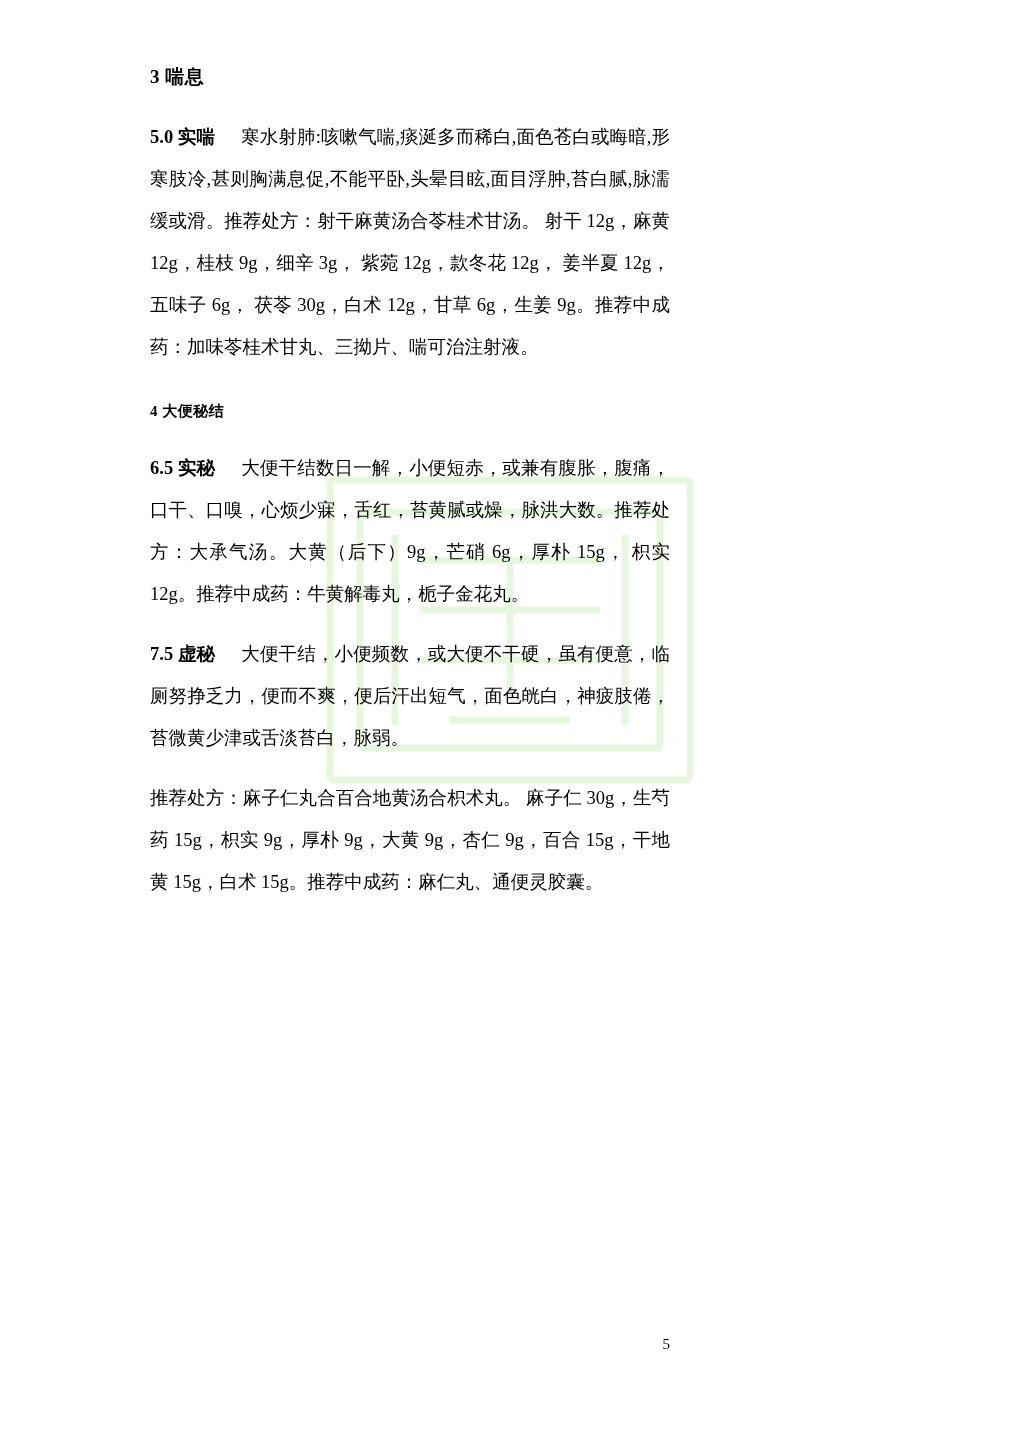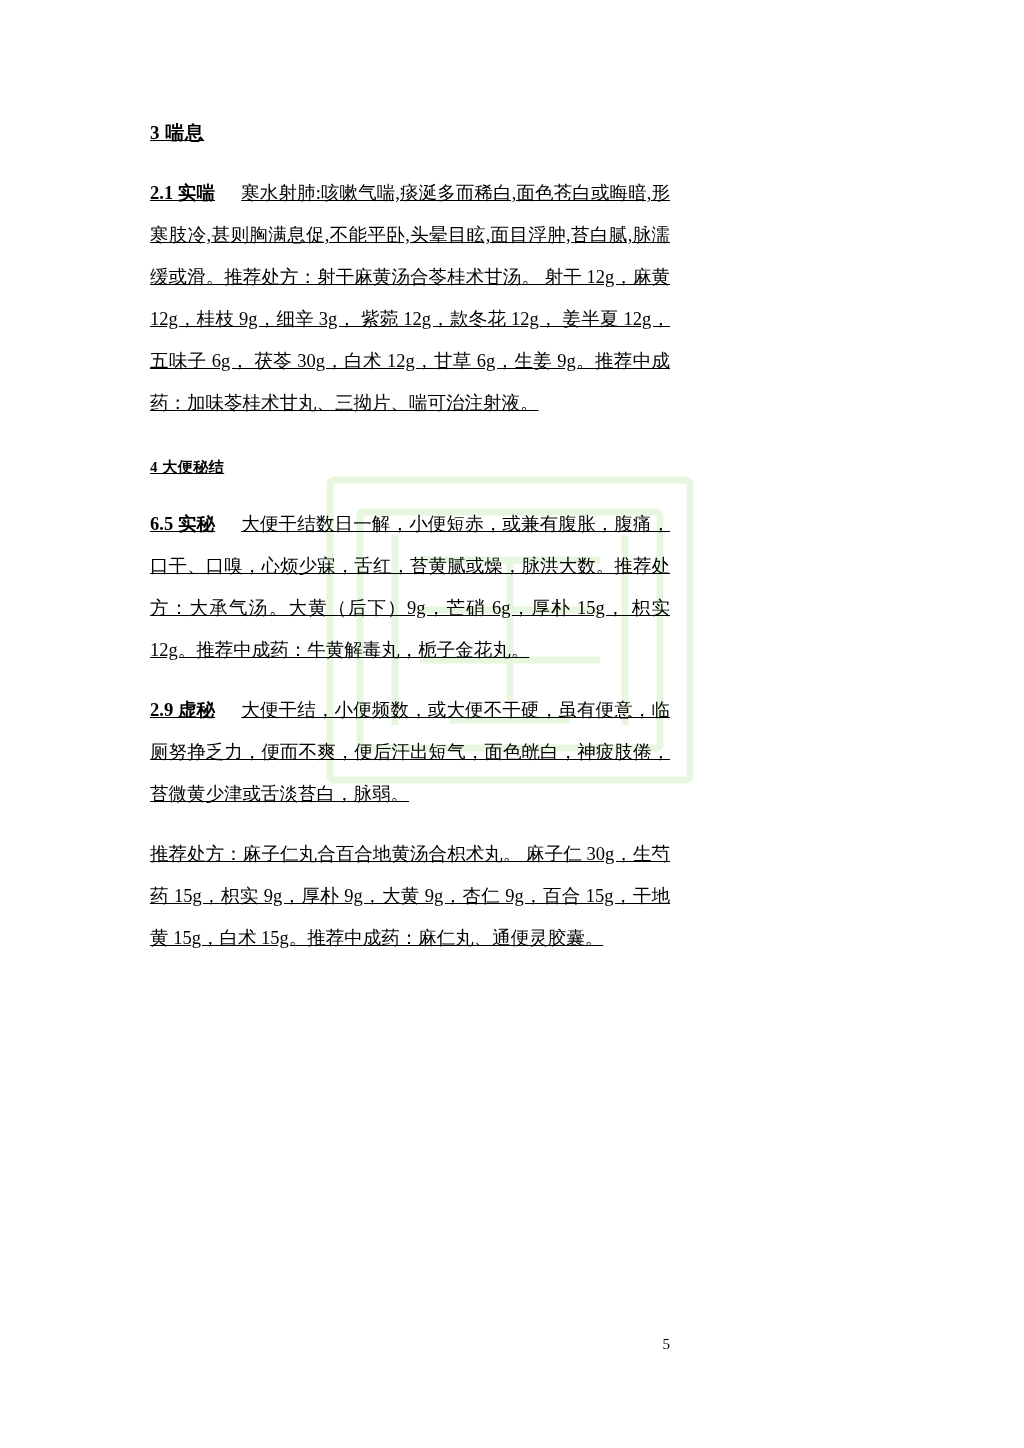--- a/index.html
+++ b/index.html
@@ -13,22 +13,21 @@
     font-family: "Liberation Serif", "DejaVu Serif", serif;
     color: #000000;
     position: relative;
     overflow: hidden;
   }
   .page {
     position: relative;
     width: 820px;
     height: 1448px;
     box-sizing: border-box;
-    padding: 120px 150px 60px 150px;
-    text-decoration: underline;
+    padding: 64px 150px 60px 150px;
   }
   .watermark {
     position: absolute;
     left: 300px;
     top: 420px;
     width: 420px;
     height: 420px;
     pointer-events: none;
     z-index: 0;
     opacity: 0.55;
@@ -88,32 +87,32 @@
     <g fill="#d4efc4" opacity="0.85">
       <circle cx="210" cy="190" r="5"></circle>
     </g>
   </svg>
 
   <div class="content">
 
     <h2 class="heading">3 喘息</h2>
 
     <p class="para">
-      <span class="lead">2.1 实喘</span><span class="gap"></span><span>寒水射肺:咳嗽气喘,痰涎多而稀白,面色苍白或晦暗,形寒肢冷,甚则胸满息促,不能平卧,头晕目眩,面目浮肿,苔白腻,脉濡缓或滑。推荐处方：射干麻黄汤合苓桂术甘汤。 射干 12g，麻黄 12g，桂枝 9g，细辛 3g， 紫菀 12g，款冬花 12g， 姜半夏 12g，五味子 6g， 茯苓 30g，白术 12g，甘草 6g，生姜 9g。推荐中成药：加味苓桂术甘丸、三拗片、喘可治注射液。</span>
+      <span class="lead">5.0 实喘</span><span class="gap"></span><span>寒水射肺:咳嗽气喘,痰涎多而稀白,面色苍白或晦暗,形寒肢冷,甚则胸满息促,不能平卧,头晕目眩,面目浮肿,苔白腻,脉濡缓或滑。推荐处方：射干麻黄汤合苓桂术甘汤。 射干 12g，麻黄 12g，桂枝 9g，细辛 3g， 紫菀 12g，款冬花 12g， 姜半夏 12g，五味子 6g， 茯苓 30g，白术 12g，甘草 6g，生姜 9g。推荐中成药：加味苓桂术甘丸、三拗片、喘可治注射液。</span>
     </p>
 
 
     <h2 class="heading2">4 大便秘结</h2>
 
     <p class="para">
       <span class="lead">6.5 实秘</span><span class="gap"></span><span>大便干结数日一解，小便短赤，或兼有腹胀，腹痛，口干、口嗅，心烦少寐，舌红，苔黄腻或燥，脉洪大数。推荐处方：大承气汤。大黄（后下）9g，芒硝 6g，厚朴 15g， 枳实 12g。推荐中成药：牛黄解毒丸，栀子金花丸。</span>
     </p>
 
     <p class="para">
-      <span class="lead">2.9 虚秘</span><span class="gap"></span><span>大便干结，小便频数，或大便不干硬，虽有便意，临厕努挣乏力，便而不爽，便后汗出短气，面色㿠白，神疲肢倦，苔微黄少津或舌淡苔白，脉弱。</span>
+      <span class="lead">7.5 虚秘</span><span class="gap"></span><span>大便干结，小便频数，或大便不干硬，虽有便意，临厕努挣乏力，便而不爽，便后汗出短气，面色㿠白，神疲肢倦，苔微黄少津或舌淡苔白，脉弱。</span>
     </p>
 
     <p class="para">
       <span>推荐处方：麻子仁丸合百合地黄汤合枳术丸。 麻子仁 30g，生芍药 15g，枳实 9g，厚朴 9g，大黄 9g，杏仁 9g，百合 15g，干地黄 15g，白术 15g。推荐中成药：麻仁丸、通便灵胶囊。</span>
     </p>
 
   </div>
 
   <div class="page-number">5</div>
 </div>

